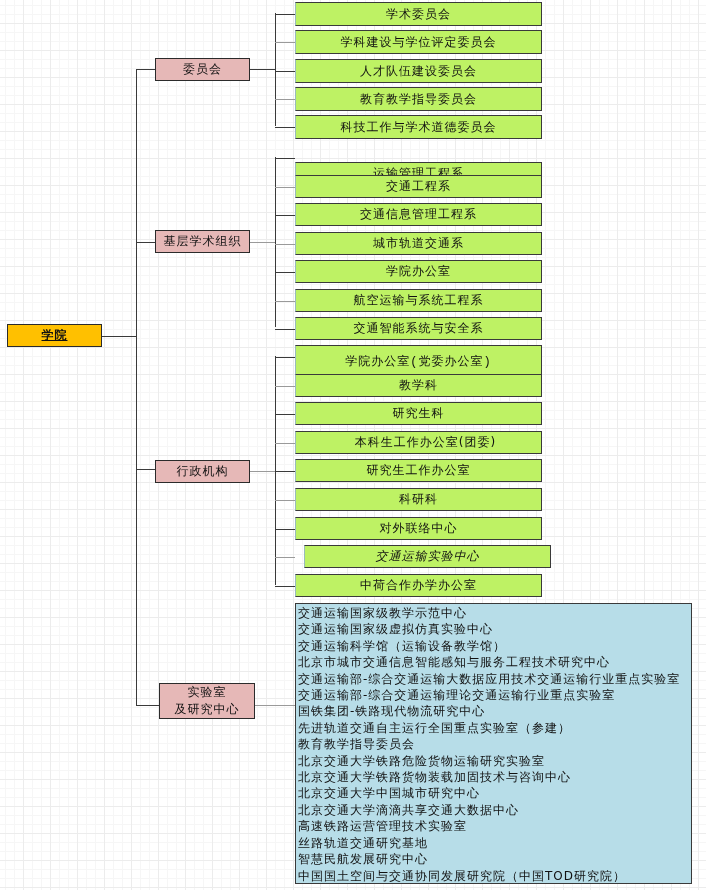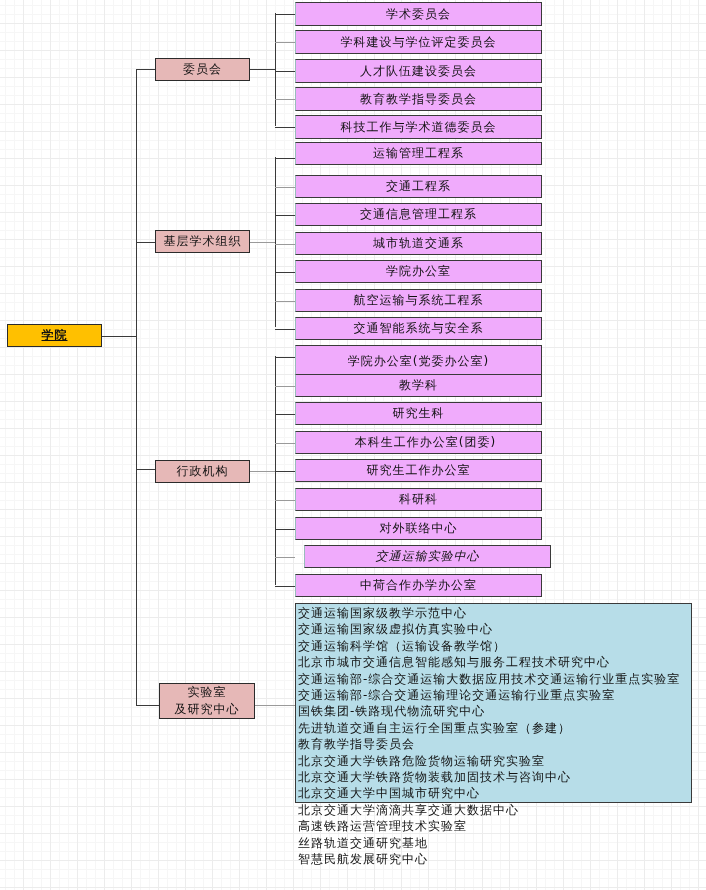--- a/index.html
+++ b/index.html
@@ -17,24 +17,24 @@
       color: #111;
     }
     .node {
       position: absolute; box-sizing: border-box;
       border: 1px solid #2b2b2b;
       display: flex; align-items: center; justify-content: center;
       font-size: 12px; letter-spacing: 1px; text-align: center;
     }
     .root { background: #ffc000; font-weight: bold; }
     .cat { background: #e6b8b7; line-height: 17px; }
-    .leaf { background: #f0abfc; border-color: #3a3a3a; border-left-color: #9bb; }
+    .leaf { background: #bef264; border-color: #3a3a3a; border-left-color: #9bb; }
     .list {
       position: absolute; box-sizing: border-box;
-      left: 295px; top: 603px; width: 397px; height: 200px;
+      left: 295px; top: 603px; width: 397px; height: 281px;
       background: #b7dde8; border: 1px solid #3a3a3a;
       padding: 1px 0 0 2px;
       font-size: 12px; letter-spacing: 1px; line-height: 16.4px;
     }
     .list div { white-space: nowrap; }
     .ln { position: absolute; background: #3a3a3a; }
     .ln.l { background: #9a9a9a; }
     .h { height: 1px; }
     .v { width: 1px; }
   </style>
@@ -93,21 +93,21 @@
     </div>
     <div class="ln h l" style="left: 275px; top: 99px; width: 20px;"></div>
     <div class="node leaf" style="left: 295px; top: 87px; width: 247px; height: 24px;">
       <span>教育教学指导委员会</span>
     </div>
     <div class="ln h" style="left: 275px; top: 127px; width: 20px;"></div>
     <div class="node leaf" style="left: 295px; top: 115px; width: 247px; height: 24px;">
       <span>科技工作与学术道德委员会</span>
     </div>
     <div class="ln h" style="left: 275px; top: 158px; width: 20px;"></div>
-    <div class="node leaf" style="left: 295px; top: 142px; width: 247px; height: 23px;">
+    <div class="node leaf" style="left: 295px; top: 162px; width: 247px; height: 23px;">
       <span>运输管理工程系</span>
     </div>
     <div class="ln h l" style="left: 275px; top: 187px; width: 20px;"></div>
     <div class="node leaf" style="left: 295px; top: 175px; width: 247px; height: 23px;">
       <span>交通工程系</span>
     </div>
     <div class="ln h" style="left: 275px; top: 215px; width: 20px;"></div>
     <div class="node leaf" style="left: 295px; top: 203px; width: 247px; height: 23px;">
       <span>交通信息管理工程系</span>
     </div>
@@ -121,21 +121,21 @@
     </div>
     <div class="ln h l" style="left: 275px; top: 301px; width: 20px;"></div>
     <div class="node leaf" style="left: 295px; top: 289px; width: 247px; height: 23px;">
       <span>航空运输与系统工程系</span>
     </div>
     <div class="ln h" style="left: 275px; top: 329px; width: 20px;"></div>
     <div class="node leaf" style="left: 295px; top: 317px; width: 247px; height: 23px;">
       <span>交通智能系统与安全系</span>
     </div>
     <div class="ln h" style="left: 275px; top: 357px; width: 20px;"></div>
-    <div class="node leaf" style="left: 295px; top: 345px; width: 247px; height: 32px;">
+    <div class="node leaf" style="left: 295px; top: 345px; width: 247px; height: 32px; font-family: Liberation Mono, monospace;">
       <span>学院办公室(党委办公室)</span>
     </div>
     <div class="ln h l" style="left: 275px; top: 386px; width: 20px;"></div>
     <div class="node leaf" style="left: 295px; top: 374px; width: 247px; height: 23px;">
       <span>教学科</span>
     </div>
     <div class="ln h" style="left: 275px; top: 414px; width: 20px;"></div>
     <div class="node leaf" style="left: 295px; top: 402px; width: 247px; height: 23px;">
       <span>研究生科</span>
     </div>
@@ -175,13 +175,14 @@
     <div>国铁集团-铁路现代物流研究中心</div>
     <div>先进轨道交通自主运行全国重点实验室（参建）</div>
     <div>教育教学指导委员会</div>
     <div>北京交通大学铁路危险货物运输研究实验室</div>
     <div>北京交通大学铁路货物装载加固技术与咨询中心</div>
     <div>北京交通大学中国城市研究中心</div>
     <div>北京交通大学滴滴共享交通大数据中心</div>
     <div>高速铁路运营管理技术实验室</div>
     <div>丝路轨道交通研究基地</div>
     <div>智慧民航发展研究中心</div>
+    <div>中国国土空间与交通协同发展研究院（中国TOD研究院）</div>
   </div>
 
 </body></html>

